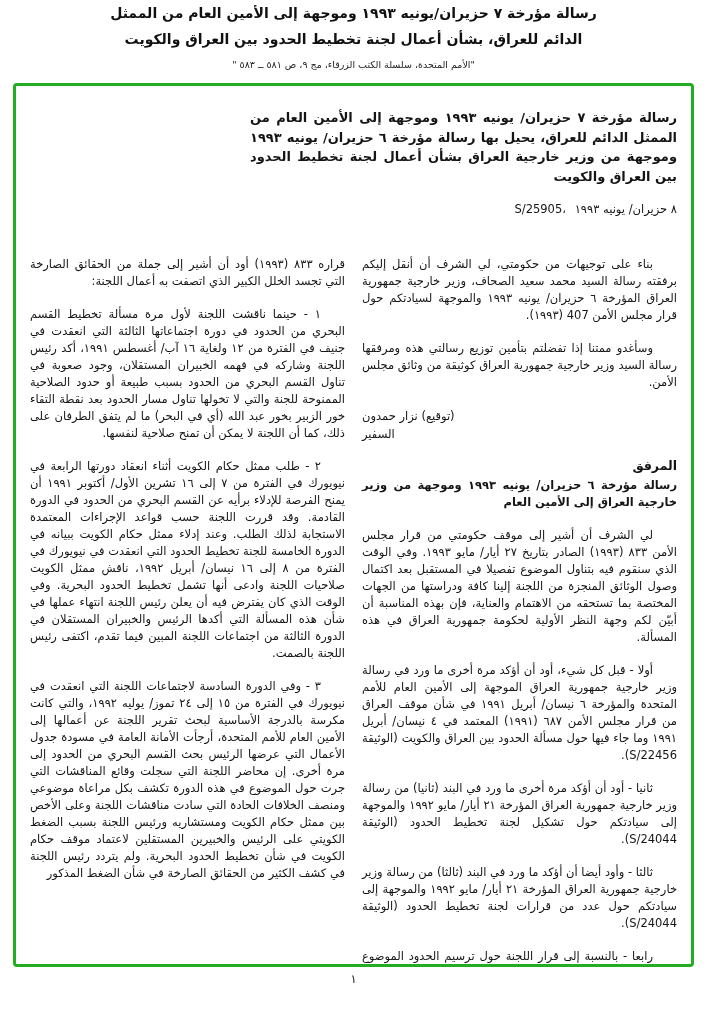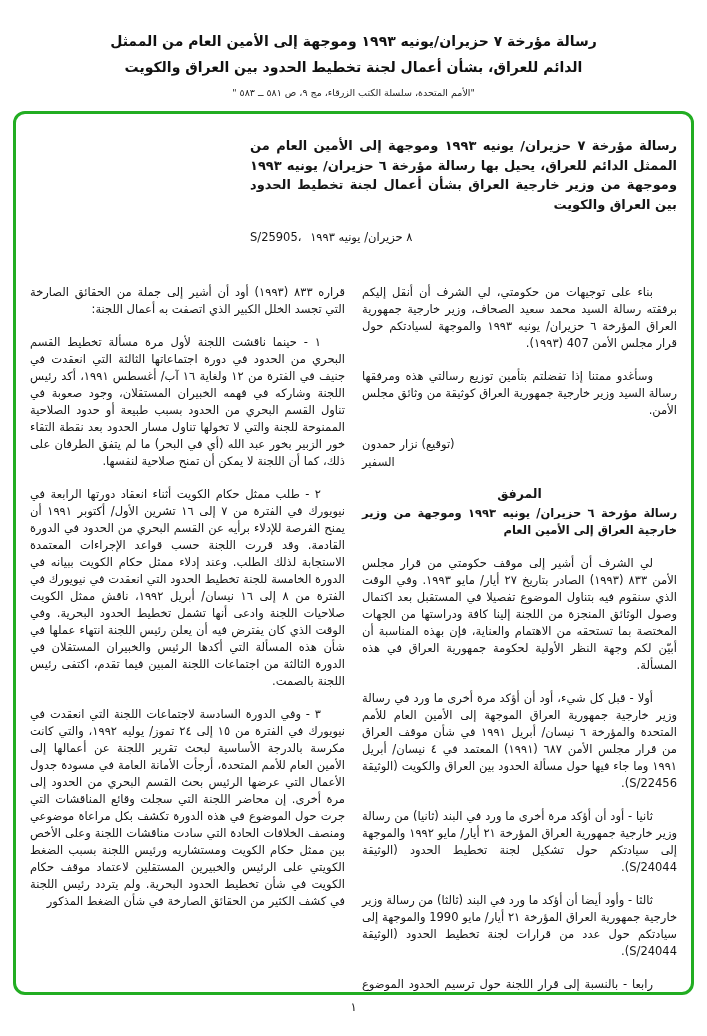--- a/index.html
+++ b/index.html
@@ -4,32 +4,32 @@
 <style>
   * { margin: 0; padding: 0; box-sizing: border-box; }
   html, body { background: #ffffff; }
   body {
     width: 707px; height: 1036px;
     font-family: "DejaVu Sans", "Liberation Sans", sans-serif;
     color: #151515;
     position: relative;
     overflow: hidden;
   }
-  .page { width: 707px; height: 724px; padding-top: 28px; }
+  .page { width: 707px; height: 724px; }
 
   
   .header { text-align: center; direction: rtl; }
   .header .hline { font-weight: 700; font-size: 14px; line-height: 26px; color: #111; }
   .header .source { font-size: 9.5px; margin-top: 7px; color: #222; }
 
   
   .frame {
     margin: 13px 13px 0 13px;
     border: 3.5px solid var(--frame_green, #22ad22);
-    border-radius: 12px;
+    border-radius: 4px;
     padding: 22px 14px 8px 14px;
     height: 884px;
     overflow: hidden;
     background: #fff;
   }
 
   
   .title {
     direction: rtl;
     width: 66%;
@@ -37,21 +37,21 @@
     font-weight: 700;
     font-size: 13px;
     line-height: 19.5px;
     text-align: justify;
   }
   .refline {
     direction: ltr;
     width: 66%;
     margin-left: auto;
     margin-top: 16px;
-    text-align: left;
+    text-align: right;
     font-size: 11.5px;
   }
   .refline .refdate { margin-left: 5px; }
 
   
   .columns {
     display: flex;
     flex-direction: row-reverse; 
     gap: 17px;
     margin-top: 24px;
@@ -62,21 +62,21 @@
     text-align: justify;
     font-size: 11.5px;
     line-height: 17px;
   }
   .col p { text-indent: 24px; margin: 16px 0; }
   .col p.noindent { text-indent: 0; }
 
   .sig { text-align: left; direction: rtl; margin: 10px 0 14px 0; line-height: 18px; }
   .sig .name { font-weight: 400; }
 
-  .annex-heading { font-weight: 700; text-align: center; font-size: 12.5px; margin: 8px 0 3px 0; }
+  .annex-heading { font-weight: 700; text-align: right; font-size: 12.5px; margin: 8px 0 3px 0; }
   .annex-title { font-weight: 700; margin: 2px 0 16px 0; text-align: justify; }
 
   .pageno { text-align: center; font-size: 11.5px; margin-top: 5px; }
 </style>
 </head>
 <body>
 
 <div class="page">
 
   <header class="header">
@@ -104,21 +104,21 @@
           <div class="name">(توقيع) نزار حمدون</div>
           <div>السفير</div>
         </div>
 
         <div class="annex-heading">المرفق</div>
         <div class="annex-title">رسالة مؤرخة ٦ حزيران/ يونيه ١٩٩٣ وموجهة من وزير خارجية العراق إلى الأمين العام</div>
 
         <p>لي الشرف أن أشير إلى موقف حكومتي من قرار مجلس الأمن ٨٣٣ (١٩٩٣) الصادر بتاريخ ٢٧ أيار/ مايو ١٩٩٣. وفي الوقت الذي سنقوم فيه بتناول الموضوع تفصيلا في المستقبل بعد اكتمال وصول الوثائق المنجزة من اللجنة إلينا كافة ودراستها من الجهات المختصة بما تستحقه من الاهتمام والعناية، فإن بهذه المناسبة أن أبيّن لكم وجهة النظر الأولية لحكومة جمهورية العراق في هذه المسألة.</p>
         <p>أولا - قبل كل شيء، أود أن أؤكد مرة أخرى ما ورد في رسالة وزير خارجية جمهورية العراق الموجهة إلى الأمين العام للأمم المتحدة والمؤرخة ٦ نيسان/ أبريل ١٩٩١ في شأن موقف العراق من قرار مجلس الأمن ٦٨٧ (١٩٩١) المعتمد في ٤ نيسان/ أبريل ١٩٩١ وما جاء فيها حول مسألة الحدود بين العراق والكويت (الوثيقة S/22456).</p>
         <p>ثانيا - أود أن أؤكد مرة أخرى ما ورد في البند (ثانيا) من رسالة وزير خارجية جمهورية العراق المؤرخة ٢١ أيار/ مايو ١٩٩٢ والموجهة إلى سيادتكم حول تشكيل لجنة تخطيط الحدود (الوثيقة S/24044).</p>
-        <p>ثالثا - وأود أيضا أن أؤكد ما ورد في البند (ثالثا) من رسالة وزير خارجية جمهورية العراق المؤرخة ٢١ أيار/ مايو 1990 والموجهة إلى سيادتكم حول عدد من قرارات لجنة تخطيط الحدود (الوثيقة S/24044).</p>
+        <p>ثالثا - وأود أيضا أن أؤكد ما ورد في البند (ثالثا) من رسالة وزير خارجية جمهورية العراق المؤرخة ٢١ أيار/ مايو ١٩٩٢ والموجهة إلى سيادتكم حول عدد من قرارات لجنة تخطيط الحدود (الوثيقة S/24044).</p>
         <p>رابعا - بالنسبة إلى قرار اللجنة حول ترسيم الحدود الموضوع في خور عبد الله واعتمادها من قبل المجلس في</p>
       </div>
 
       <div class="col">
         <p class="noindent">قراره ٨٣٣ (١٩٩٣) أود أن أشير إلى جملة من الحقائق الصارخة التي تجسد الخلل الكبير الذي اتصفت به أعمال اللجنة:</p>
         <p>١ - حينما ناقشت اللجنة لأول مرة مسألة تخطيط القسم البحري من الحدود في دورة اجتماعاتها الثالثة التي انعقدت في جنيف في الفترة من ١٢ ولغاية ١٦ آب/ أغسطس ١٩٩١، أكد رئيس اللجنة وشاركه في فهمه الخبيران المستقلان، وجود صعوبة في تناول القسم البحري من الحدود بسبب طبيعة أو حدود الصلاحية الممنوحة للجنة والتي لا تخولها تناول مسار الحدود بعد نقطة التقاء خور الزبير بخور عبد الله (أي في البحر) ما لم يتفق الطرفان على ذلك، كما أن اللجنة لا يمكن أن تمنح صلاحية لنفسها.</p>
         <p>٢ - طلب ممثل حكام الكويت أثناء انعقاد دورتها الرابعة في نيويورك في الفترة من ٧ إلى ١٦ تشرين الأول/ أكتوبر ١٩٩١ أن يمنح الفرصة للإدلاء برأيه عن القسم البحري من الحدود في الدورة القادمة. وقد قررت اللجنة حسب قواعد الإجراءات المعتمدة الاستجابة لذلك الطلب. وعند إدلاء ممثل حكام الكويت ببيانه في الدورة الخامسة للجنة تخطيط الحدود التي انعقدت في نيويورك في الفترة من ٨ إلى ١٦ نيسان/ أبريل ١٩٩٢، ناقش ممثل الكويت صلاحيات اللجنة وادعى أنها تشمل تخطيط الحدود البحرية. وفي الوقت الذي كان يفترض فيه أن يعلن رئيس اللجنة انتهاء عملها في شأن هذه المسألة التي أكدها الرئيس والخبيران المستقلان في الدورة الثالثة من اجتماعات اللجنة المبين فيما تقدم، اكتفى رئيس اللجنة بالصمت.</p>
         <p>٣ - وفي الدورة السادسة لاجتماعات اللجنة التي انعقدت في نيويورك في الفترة من ١٥ إلى ٢٤ تموز/ يوليه ١٩٩٢، والتي كانت مكرسة بالدرجة الأساسية لبحث تقرير اللجنة عن أعمالها إلى الأمين العام للأمم المتحدة، أرجأت الأمانة العامة في مسودة جدول الأعمال التي عرضها الرئيس بحث القسم البحري من الحدود إلى مرة أخرى. إن محاضر اللجنة التي سجلت وقائع المناقشات التي جرت حول الموضوع في هذه الدورة تكشف بكل مراعاة موضوعي ومنصف الخلافات الحادة التي سادت مناقشات اللجنة وعلى الأخص بين ممثل حكام الكويت ومستشاريه ورئيس اللجنة بسبب الضغط الكويتي على الرئيس والخبيرين المستقلين لاعتماد موقف حكام الكويت في شأن تخطيط الحدود البحرية. ولم يتردد رئيس اللجنة في كشف الكثير من الحقائق الصارخة في شأن الضغط المذكور</p>
       </div>
 

